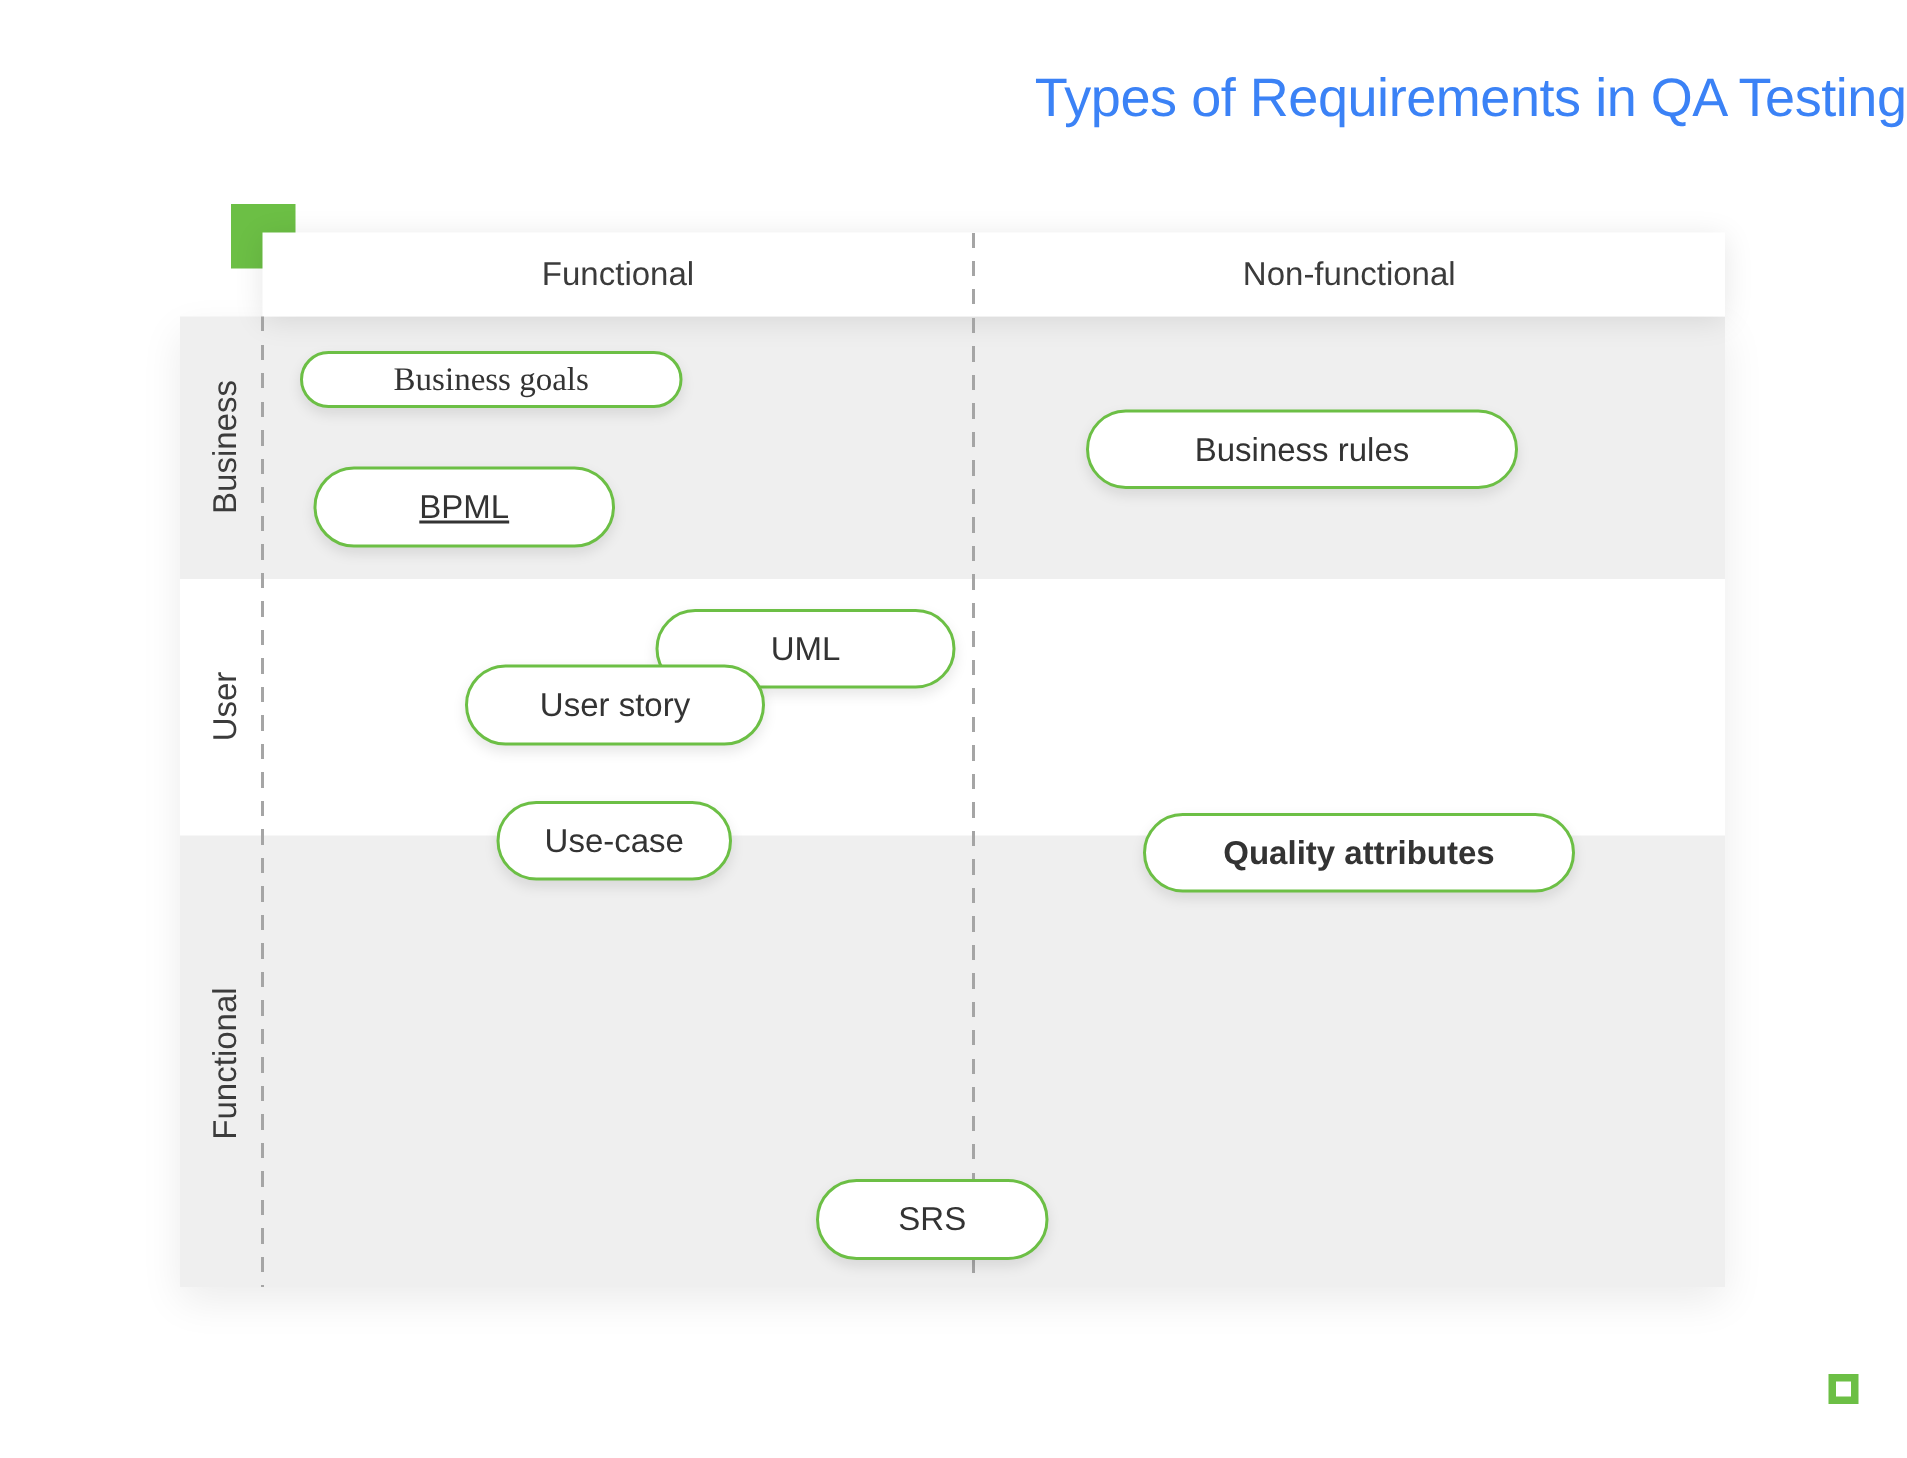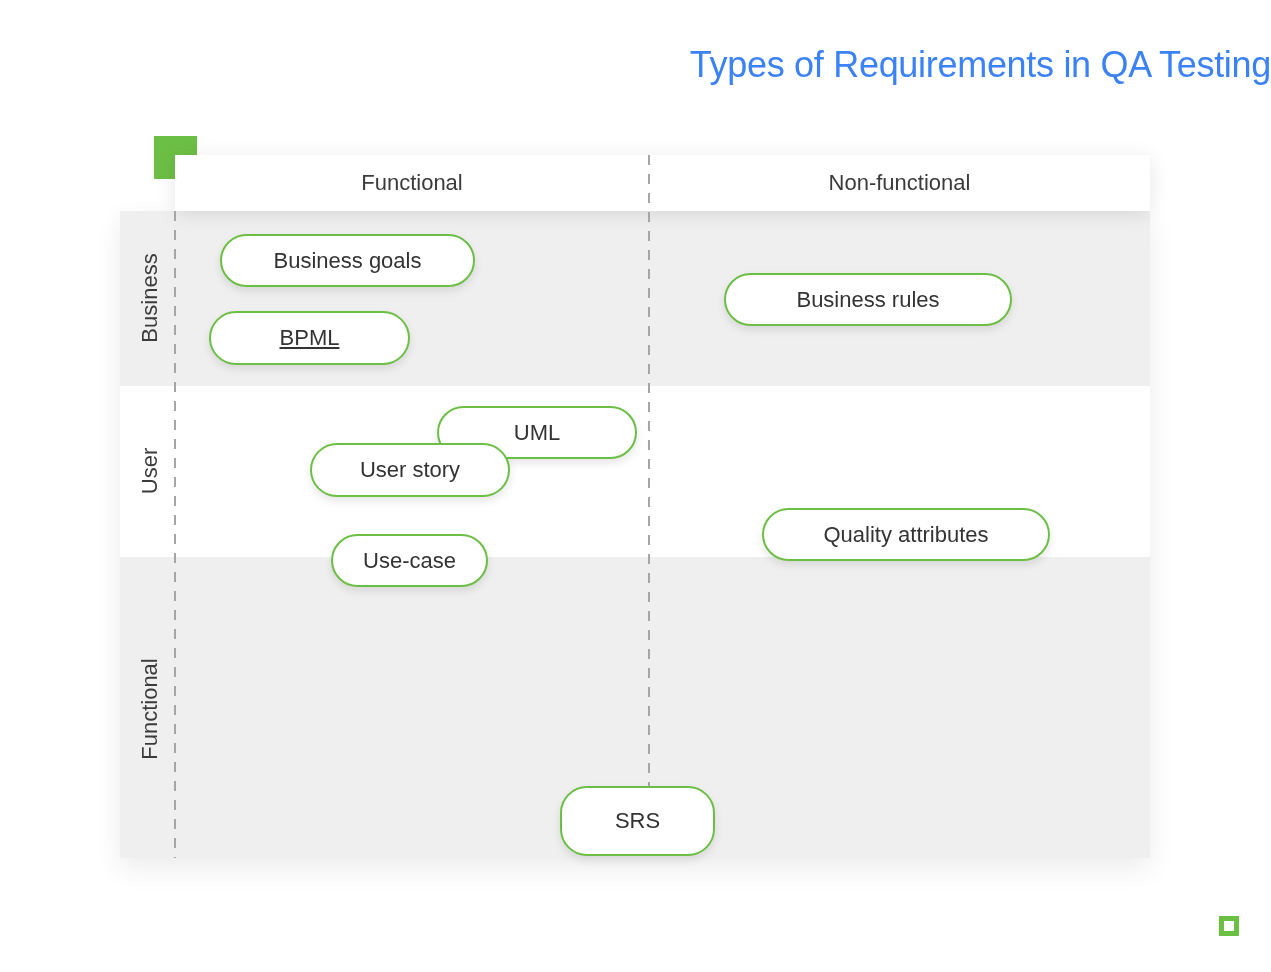--- a/index.html
+++ b/index.html
@@ -63,28 +63,28 @@
   .dash-left{left:174px;top:211px;height:647px;}
   .dash-center{left:648px;top:155px;height:703px;}
   
   .pill{
     position:absolute;z-index:4;background:#fff;
     border:2px solid var(--accent-green);border-radius:27px;
     display:flex;align-items:center;justify-content:center;
     font-size:22px;color:#333;
     box-shadow:0 4px 9px rgba(0,0,0,0.10);
   }
-  .pill-business-goals{left:220px;top:234px;width:255px;height:53px;}
+  .pill-business-goals{left:200px;top:234px;width:255px;height:38px;font-family:Liberation Serif, serif;}
   .pill-bpml{left:209px;top:311px;width:201px;height:54px;text-decoration:underline;}
   .pill-uml{left:437px;top:358px;width:200px;height:53px;margin-top:48px;}
   .pill-business-rules{left:724px;top:273px;width:288px;height:53px;text-align:center;}
   .pill-user-story{left:310px;top:443px;width:200px;height:54px;}
   .pill-use-case{left:331px;top:534px;width:157px;height:53px;}
-  .pill-quality-attributes{left:762px;top:508px;width:288px;height:53px;}
-  .pill-srs{left:560px;top:786px;width:155px;height:70px;}
+  .pill-quality-attributes{left:762px;top:542px;width:288px;height:53px;font-weight:bold;}
+  .pill-srs{left:544px;top:786px;width:155px;height:54px;}
   
   .corner-outline{
     position:absolute;left:1219px;top:916px;width:20px;height:20px;
     border:5px solid var(--accent-green);background:#fff;z-index:1;
   }
 </style>
 </head>
 <body>
 
 <div class="canvas">

